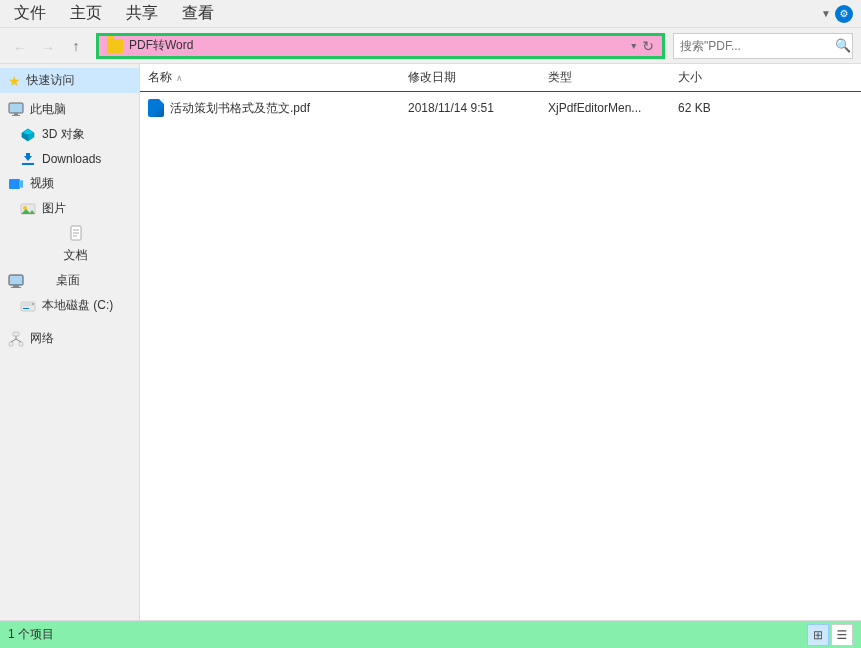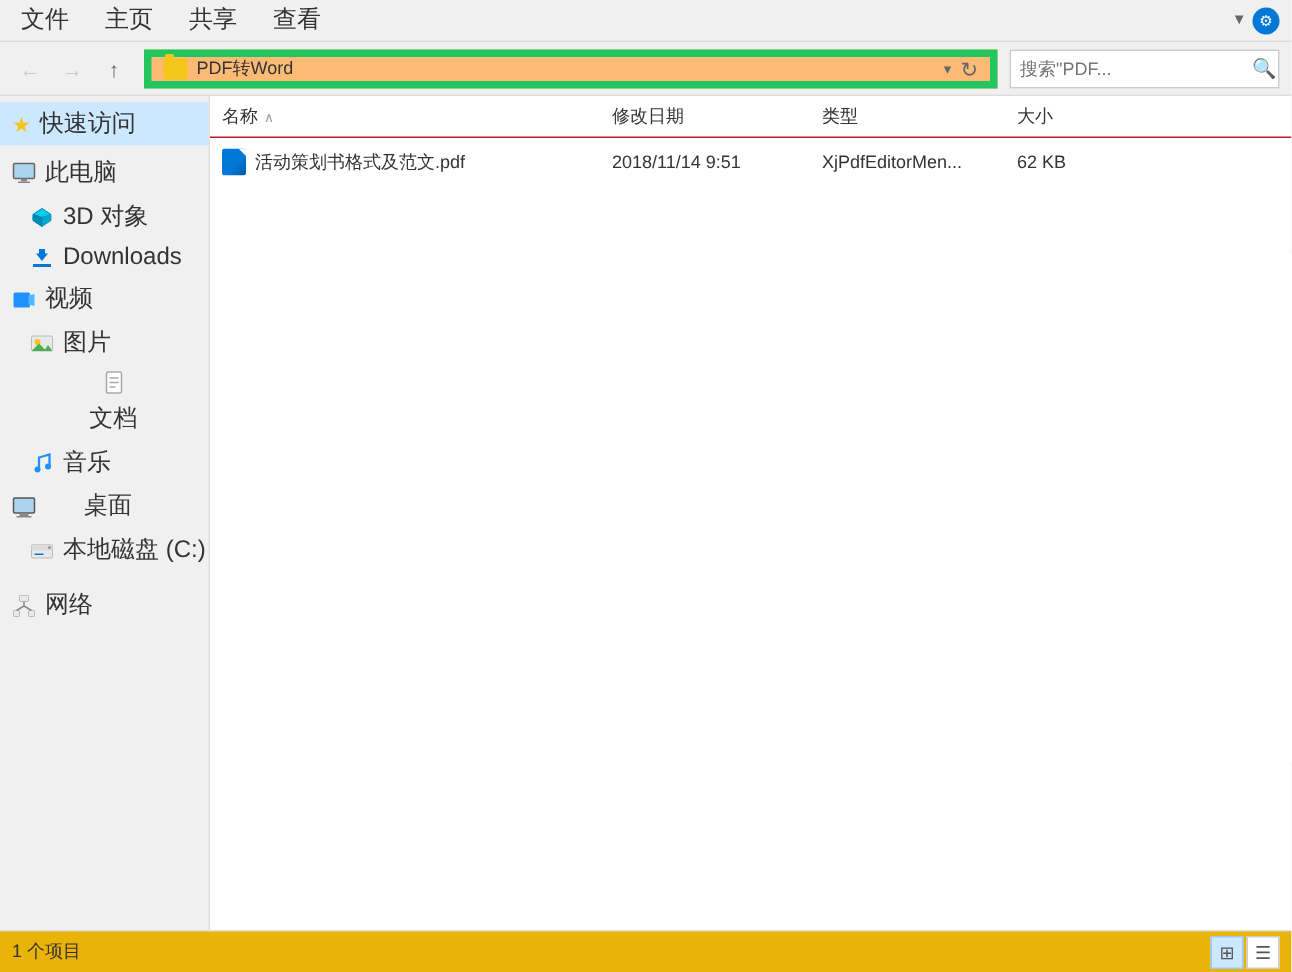--- a/index.html
+++ b/index.html
@@ -71,22 +71,22 @@
       justify-content: center;
       cursor: pointer;
       color: #666;
       font-size: 14px;
       border-radius: 2px;
     }
     .nav-btn.disabled { color: #ccc; cursor: default; }
     .breadcrumb-bar {
       flex: 1;
       height: 26px;
-      border: 5px solid #22c55e;
-      background: #fdba74;
+      border: 3px solid #22c55e;
+      background: #f9a8d4;
       display: flex;
       align-items: center;
       padding: 0 8px;
       margin: 0 4px;
     }
     .breadcrumb-folder-icon {
       width: 16px;
       height: 14px;
       background: #f5c518;
       border-radius: 1px;
@@ -158,21 +158,21 @@
     }
     .sidebar-item {
       display: flex;
       align-items: center;
       padding: 4px 8px;
       cursor: pointer;
       gap: 6px;
       white-space: nowrap;
     }
     .sidebar-item.active { background: #cce8ff; }
-    .sidebar-item-label { font-size: 16px; color: #333; }
+    .sidebar-item-label { font-size: 12px; color: #333; }
 
     
     .icon-star {
       color: #f5c518;
       font-size: 14px;
       flex-shrink: 0;
     }
 
     
     .content-area {
@@ -255,21 +255,21 @@
       right: 0;
       width: 5px;
       height: 5px;
       background: white;
       clip-path: polygon(0 0, 100% 0, 100% 100%);
     }
 
     
     .status-bar {
       height: 28px;
-      background: #eab308;
+      background: #86efac;
       border-top: 1px solid #ddd;
       display: flex;
       align-items: center;
       padding: 0 8px;
       justify-content: space-between;
     }
     .status-text {
       font-size: 12px;
       color: #333;
     }
@@ -386,28 +386,20 @@
     <div class="sidebar-item" style="padding-left:20px;flex-direction:column;">
       <svg class="sidebar-icon-svg" viewBox="0 0 16 16">
         <rect x="3" y="1" width="10" height="14" rx="1" fill="white" stroke="#aaa" stroke-width="1"></rect>
         <line x1="5" y1="5" x2="11" y2="5" stroke="#aaa" stroke-width="1"></line>
         <line x1="5" y1="8" x2="11" y2="8" stroke="#aaa" stroke-width="1"></line>
         <line x1="5" y1="11" x2="9" y2="11" stroke="#aaa" stroke-width="1"></line>
       </svg>
       <span class="sidebar-item-label">文档</span>
     </div>
 
-    <div class="sidebar-item" style="padding-left:20px;">
-      <svg class="sidebar-icon-svg" viewBox="0 0 16 16">
-        <path d="M6,12 L6,4 L13,2 L13,10" stroke="#1e90ff" stroke-width="1.5" fill="none"></path>
-        <circle cx="5" cy="12" r="2" fill="#1e90ff"></circle>
-        <circle cx="12" cy="10" r="2" fill="#1e90ff"></circle>
-      </svg>
-      <span class="sidebar-item-label">音乐</span>
-    </div>
 
     <div class="sidebar-item" style="gap:32px;">
       <svg class="sidebar-icon-svg" viewBox="0 0 16 16">
         <rect x="1" y="2" width="14" height="10" rx="1" fill="#aad4f0" stroke="#555" stroke-width="1"></rect>
         <rect x="5" y="12" width="6" height="2" fill="#888"></rect>
         <rect x="3" y="14" width="10" height="1" fill="#888"></rect>
       </svg>
       <span class="sidebar-item-label">桌面</span>
     </div>
 

